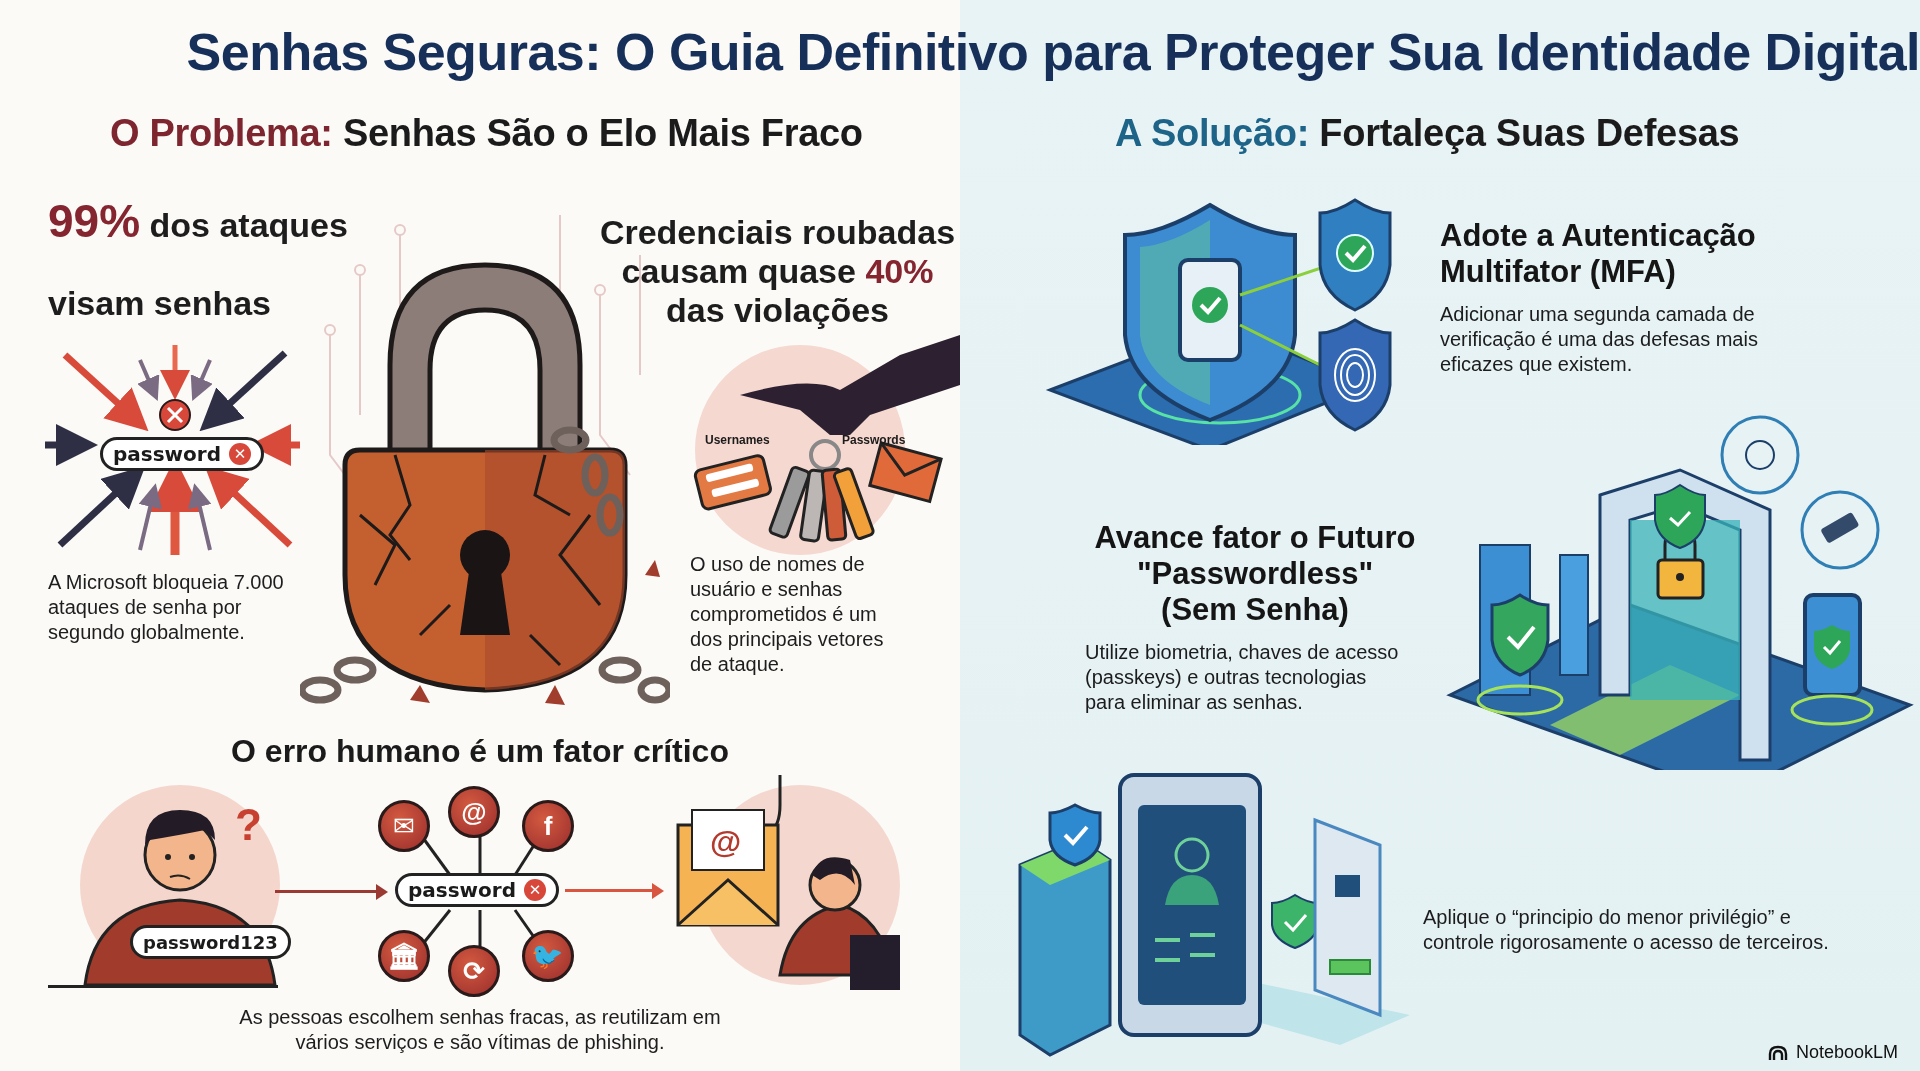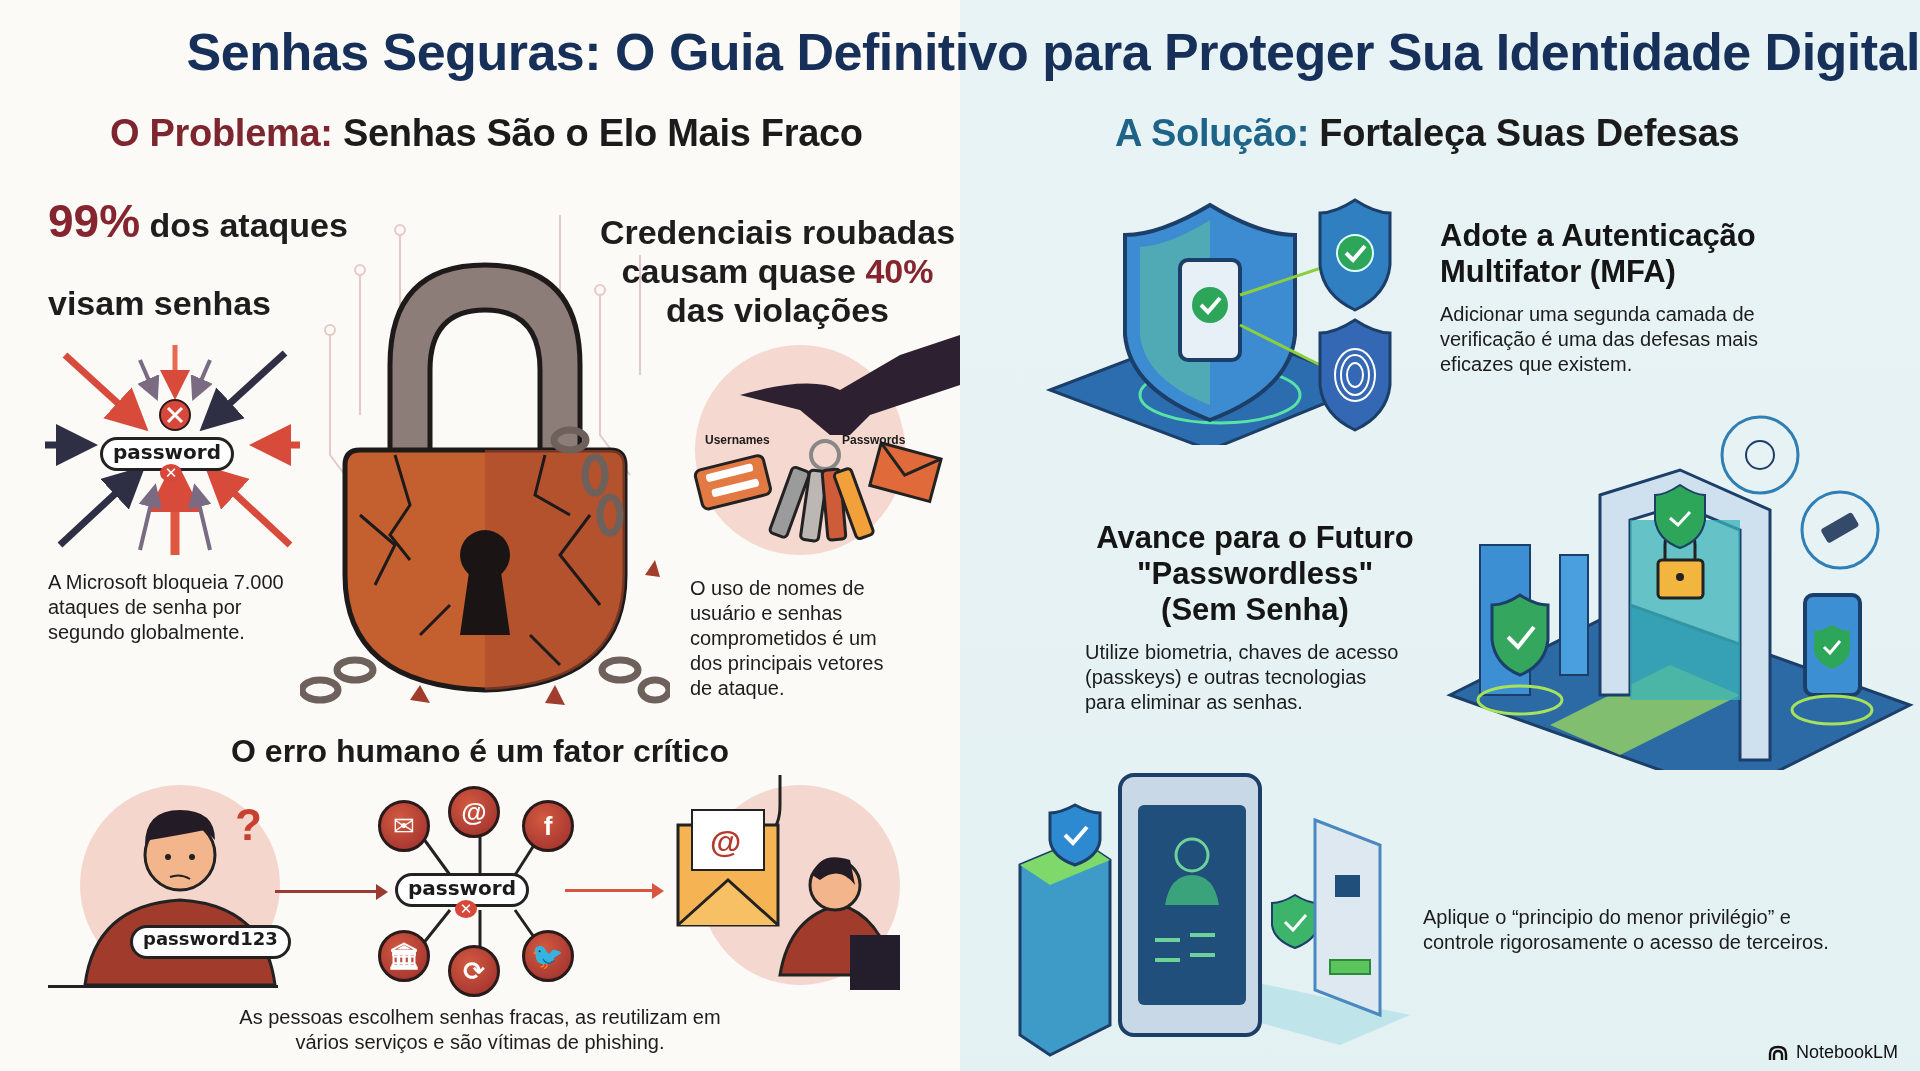--- a/index.html
+++ b/index.html
@@ -25,21 +25,20 @@
 
   .stat-heading { font-size: 34px; font-weight: 700; line-height: 39px; color: #1d1d1d; }
   .red { color: #852530; }
   .stat-big { font-size: 46px; font-weight: 700; }
   .body-text { font-size: 20px; line-height: 25px; color: #1d1d1d; }
 
   .pill {
     position: absolute; border: 3px solid #222; border-radius: 18px; background: #fff;
     font-size: 20px; font-weight: 600; display: flex; align-items: center; padding: 0 10px;
     font-family: "DejaVu Sans", sans-serif;
-    flex-direction: column;
   }
   .xbadge {
     display: inline-flex; width: 22px; height: 22px; border-radius: 50%;
     background: #d8483a; color: #fff; font-size: 15px; align-items: center; justify-content: center;
     margin-left: 8px; font-weight: 700;
   }
   .circle-icon {
     position: absolute; width: 52px; height: 52px; border-radius: 50%;
     background: radial-gradient(circle at 40% 35%, #d35a40, #9a2d2c);
     border: 3px solid #2a1a1a; color: #fff; display: flex; align-items: center; justify-content: center;
@@ -179,21 +178,21 @@
     <rect x="155" y="135" width="18" height="70" rx="4" fill="#f2a03a" transform="rotate(-20 160 170)"></rect>
   </g>
   <g transform="rotate(15 215 135)">
     <rect x="185" y="115" width="62" height="44" fill="#e06a3a" stroke="#222" stroke-width="3"></rect>
     <path d="M185,115 L216,140 L247,115" fill="none" stroke="#222" stroke-width="3"></path>
   </g>
 </svg>
 <div class="abs" style="left:705px; top:433px; font-size:12px; font-weight:700;">Usernames</div>
 <div class="abs" style="left:842px; top:433px; font-size:12px; font-weight:700;">Passwords</div>
 
-<div class="abs body-text" style="left:690px; top:576px; width:260px;">
+<div class="abs body-text" style="left:690px; top:552px; width:260px;">
   <div>O uso de nomes de</div>
   <div>usuário e senhas</div>
   <div>comprometidos é um</div>
   <div>dos principais vetores</div>
   <div>de ataque.</div>
 </div>
 
 <div class="abs" style="left:0; width:960px; top:733px; text-align:center; font-size:32px; font-weight:700;">O erro humano é um fator crítico</div>
 
 <svg class="abs" style="left:65px; top:785px;" width="230" height="200" viewBox="0 0 230 200">
@@ -284,21 +283,21 @@
   </div>
   <div class="r-body" style="margin-top:12px;">
     <div>Adicionar uma segunda camada de</div>
     <div>verificação é uma das defesas mais</div>
     <div>eficazes que existem.</div>
   </div>
 </div>
 
 <div class="abs" style="left:1060px; top:520px; width:390px;">
   <div class="r-heading" style="text-align:center;">
-    <div>Avance para o Futuro</div>
+    <div>Avance fator o Futuro</div>
     <div>"Passwordless"</div>
     <div>(Sem Senha)</div>
   </div>
   <div class="r-body" style="margin-top:12px; padding-left:25px;">
     <div>Utilize biometria, chaves de acesso</div>
     <div>(passkeys) e outras tecnologias</div>
     <div>para eliminar as senhas.</div>
   </div>
 </div>
 

